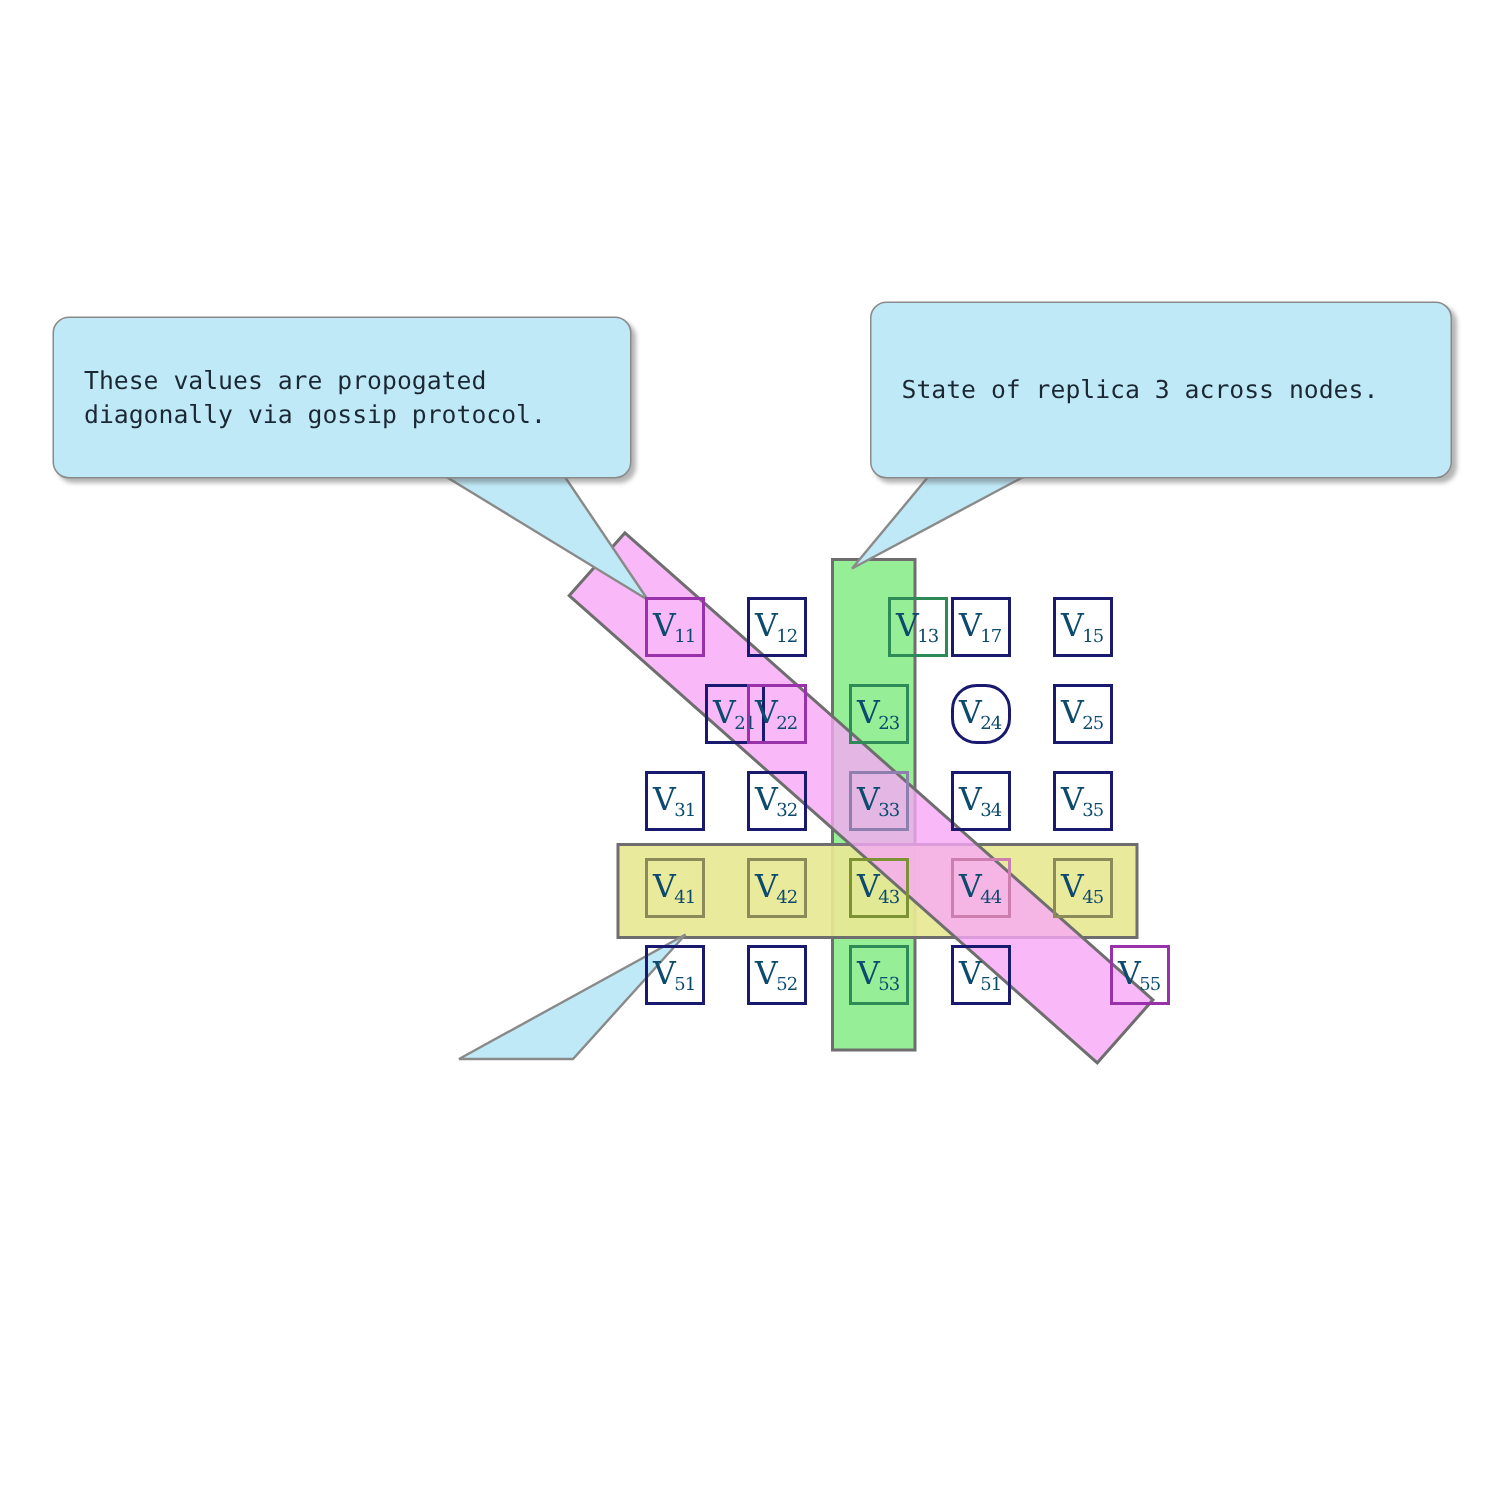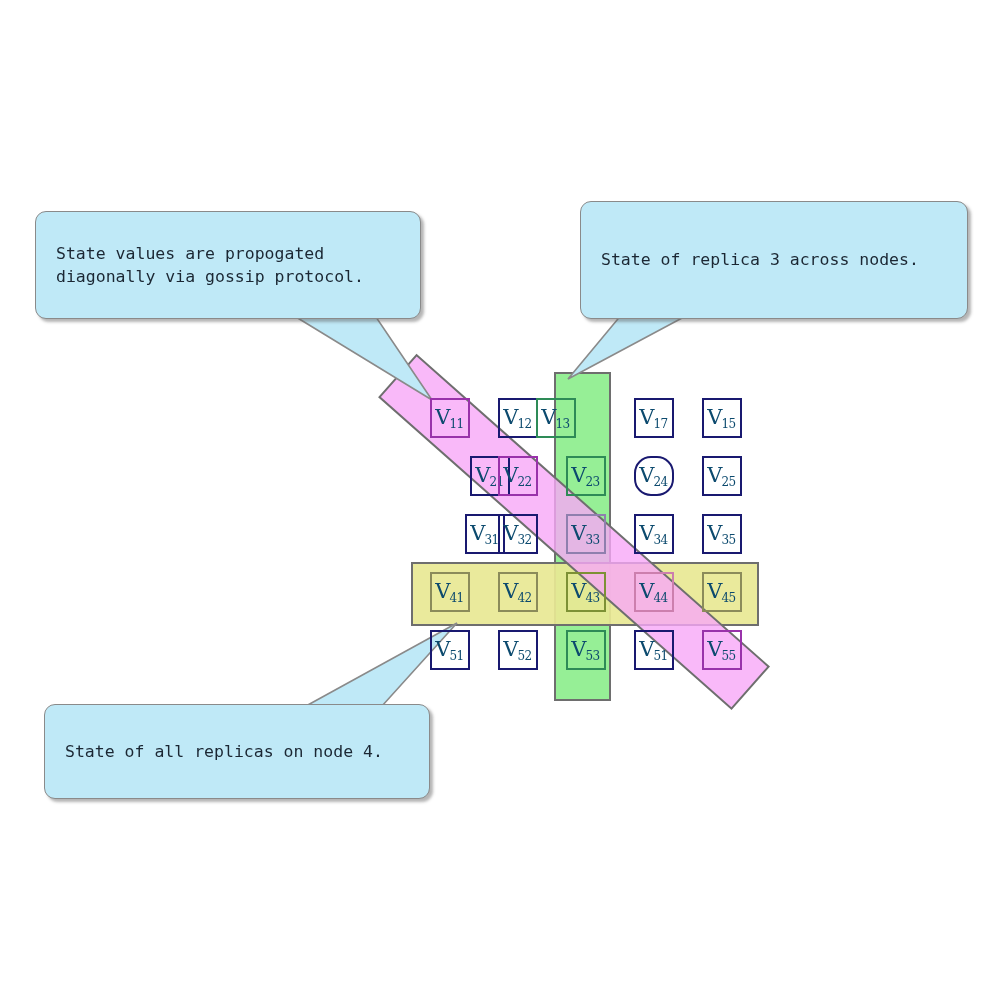--- a/index.html
+++ b/index.html
@@ -115,21 +115,21 @@
     <polygon points="306,706 382,706 457,623" fill="#bfe9f7" stroke="#8a8a8a" stroke-width="1.6"></polygon>
   </svg>
 
   <div id="grid">
       <div class="cell magenta-cell" style="left: 430px; top: 398px;">
         <span class="vlabel">V<sub>11</sub></span>
       </div>
       <div class="cell " style="left: 498px; top: 398px;">
         <span class="vlabel">V<sub>12</sub></span>
       </div>
-      <div class="cell green-cell" style="left: 536px; top: 398px;">
+      <div class="cell green-cell" style="left: 592px; top: 398px;">
         <span class="vlabel">V<sub>13</sub></span>
       </div>
       <div class="cell " style="left: 634px; top: 398px;">
         <span class="vlabel">V<sub>17</sub></span>
       </div>
       <div class="cell " style="left: 702px; top: 398px;">
         <span class="vlabel">V<sub>15</sub></span>
       </div>
       <div class="cell " style="left: 430px; top: 456px; margin-left: 40px;">
         <span class="vlabel">V<sub>21</sub></span>
@@ -139,21 +139,21 @@
       </div>
       <div class="cell green-cell" style="left: 566px; top: 456px;">
         <span class="vlabel">V<sub>23</sub></span>
       </div>
       <div class="cell " style="left: 634px; top: 456px; border-radius: 17px;">
         <span class="vlabel">V<sub>24</sub></span>
       </div>
       <div class="cell " style="left: 702px; top: 456px;">
         <span class="vlabel">V<sub>25</sub></span>
       </div>
-      <div class="cell " style="left: 430px; top: 514px; margin-left: 35px;">
+      <div class="cell " style="left: 430px; top: 514px;">
         <span class="vlabel">V<sub>31</sub></span>
       </div>
       <div class="cell " style="left: 498px; top: 514px;">
         <span class="vlabel">V<sub>32</sub></span>
       </div>
       <div class="cell purple-cell" style="left: 566px; top: 514px;">
         <span class="vlabel">V<sub>33</sub></span>
       </div>
       <div class="cell " style="left: 634px; top: 514px;">
         <span class="vlabel">V<sub>34</sub></span>
@@ -181,31 +181,28 @@
       </div>
       <div class="cell " style="left: 498px; top: 630px;">
         <span class="vlabel">V<sub>52</sub></span>
       </div>
       <div class="cell green-cell" style="left: 566px; top: 630px;">
         <span class="vlabel">V<sub>53</sub></span>
       </div>
       <div class="cell " style="left: 634px; top: 630px;">
         <span class="vlabel">V<sub>51</sub></span>
       </div>
-      <div class="cell magenta-cell" style="left: 702px; top: 630px;">
+      <div class="cell magenta-cell" style="left: 740px; top: 630px;">
         <span class="vlabel">V<sub>55</sub></span>
       </div>
     </div>
 
   <div class="callout" id="callout-gossip">
-    <span class="ctext">State values are propogated
+    <span class="ctext">These values are propogated
 diagonally via gossip protocol.</span>
   </div>
 
   <div class="callout" id="callout-replica">
     <span class="ctext">State of replica 3 across nodes.</span>
   </div>
 
-  <div class="callout" id="callout-node">
-    <span class="ctext">State of all replicas on node 4.</span>
-  </div>
 
 </div>
 
 </body></html>

